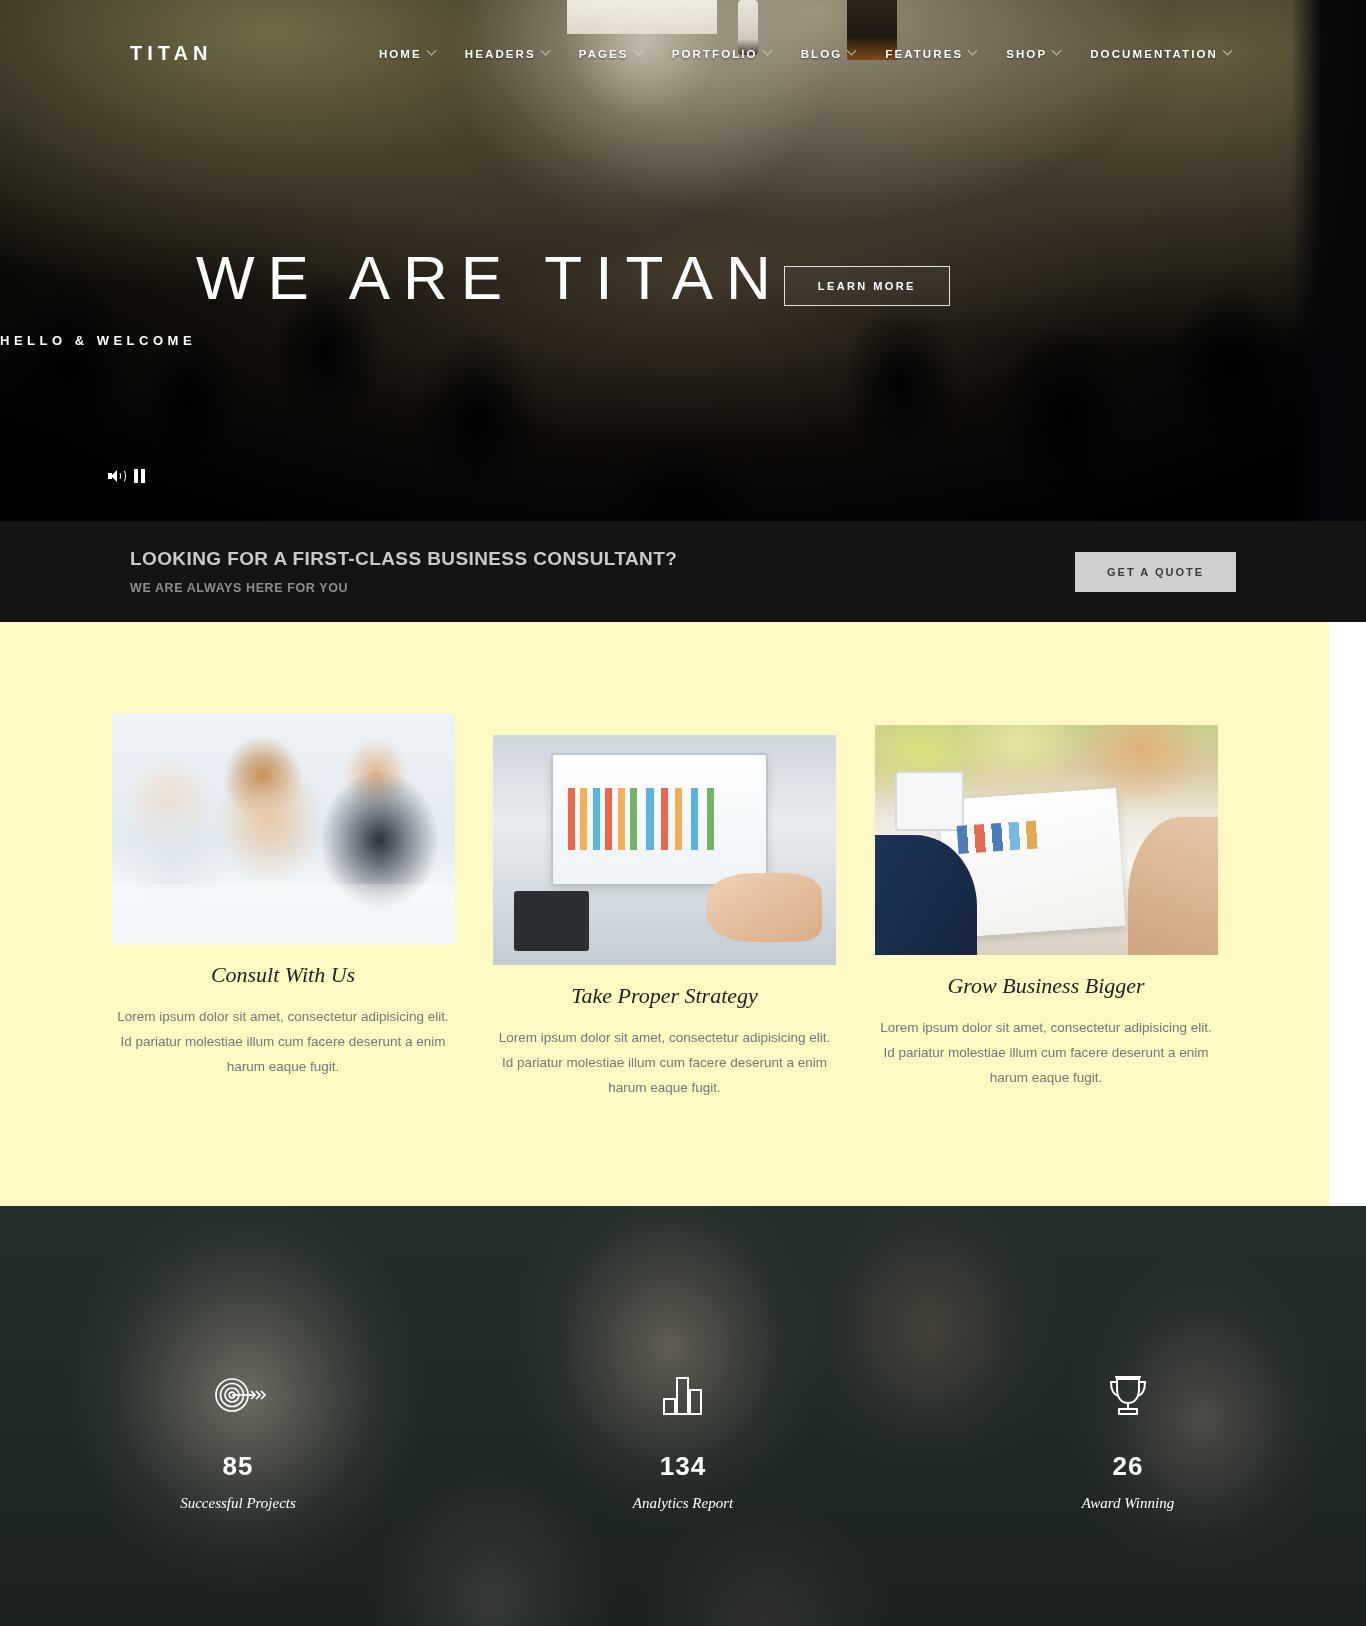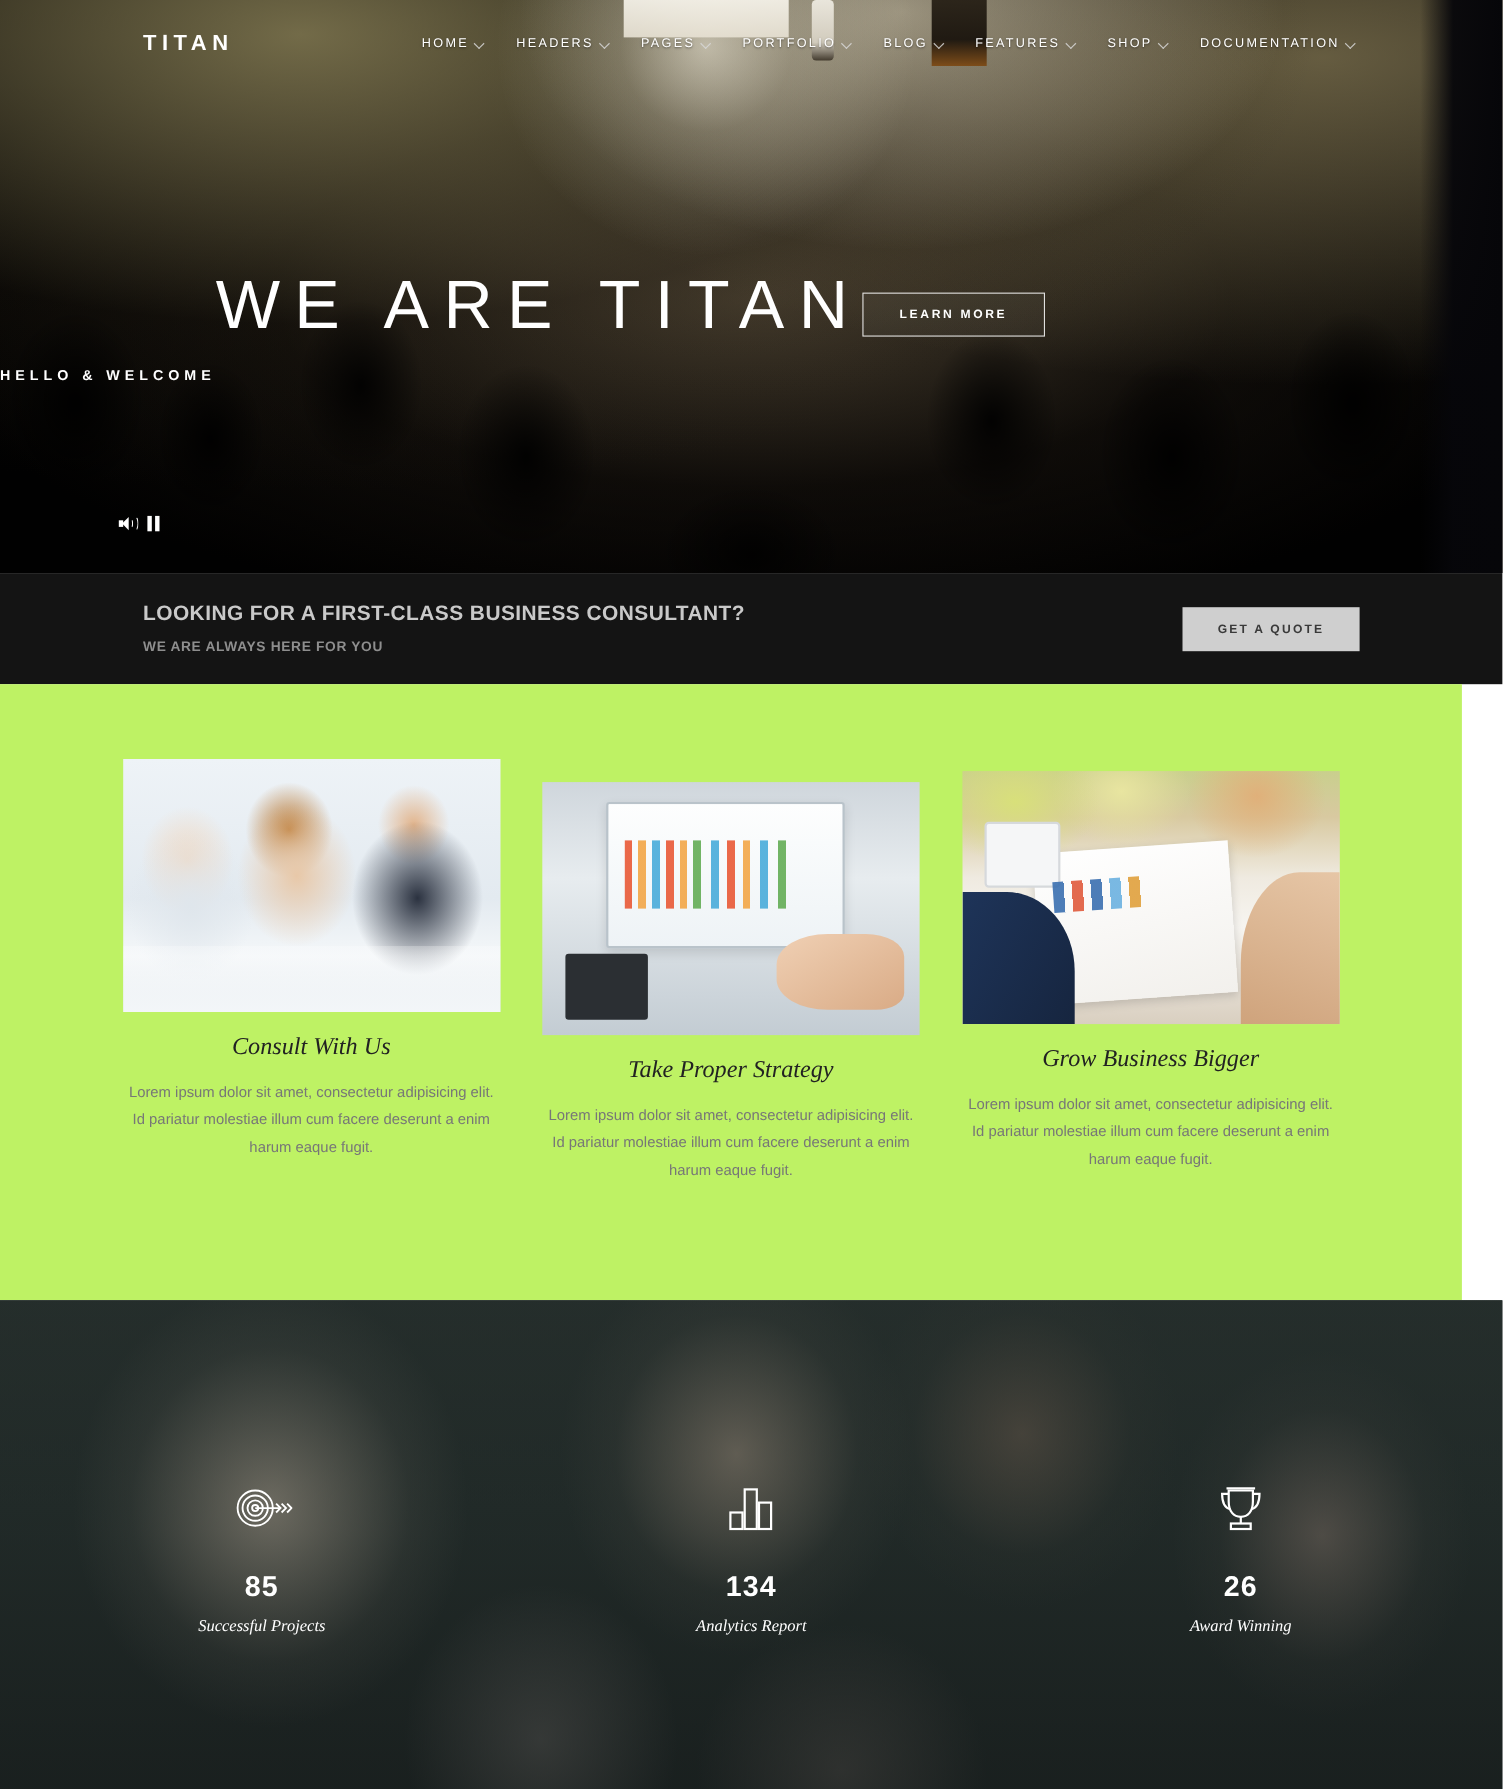--- a/index.html
+++ b/index.html
@@ -63,42 +63,42 @@
     background:linear-gradient(180deg,#272016 0%, #1a140d 60%, #7d4a15 100%);
     opacity:.95;
   }
   .hero-edge-right {
     position:absolute; right:0; top:0; width:75px; height:100%;
     background:linear-gradient(90deg, rgba(5,4,4,0) 0%, rgba(6,6,10,0.94) 40%, #060609 100%);
   }
 
   
   .nav {
-    position:absolute; left:0; right:0; top:2px; height:75px;
+    position:absolute; left:0; right:0; top:16px; height:75px;
     display:flex; align-items:center;
     z-index:10;
   }
   .brand {
     margin-left:130px;
     color:#fff;
     font-size:20px;
     font-weight:700;
     letter-spacing:5px;
   }
   .nav-menu {
     margin-left:auto;
     margin-right:120px;
     display:flex; align-items:center;
     gap:0px;
   }
   .nav-item {
-    display:flex; align-items:flex-end; gap:6px;
+    display:flex; align-items:center; gap:6px;
     color:#ffffff;
     font-size:11.5px;
-    font-weight:400;
+    font-weight:700;
     letter-spacing:2.1px;
     padding:6px 15px;
     cursor:pointer;
     white-space:nowrap;
     text-shadow:0 1px 2px rgba(0,0,0,.5);
   }
   .chev {
     display:inline-block;
     width:7px; height:7px;
     border-right:1.4px solid #d8d8d8;
@@ -202,22 +202,22 @@
     font-size:11px;
     font-weight:700;
     letter-spacing:2px;
     padding:14px 32px;
     cursor:pointer;
   }
 
   
   .services {
     width:1329px;
-    background:#bef264;
-    padding:68px 0 105px;
+    background:#fef9c3;
+    padding:92px 0 105px;
   }
   .services-inner {
     width:1106px; margin:0 auto;
     display:flex; justify-content:space-between;
     align-items:flex-start;
   }
   .card { width:343px; text-align:center; }
   .card-img {
     width:343px; height:230px;
     background:#c9cfd4;

